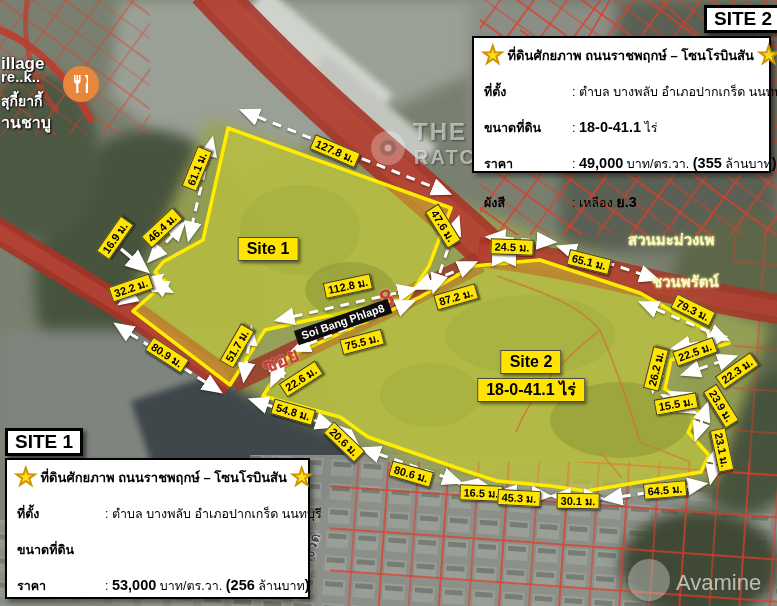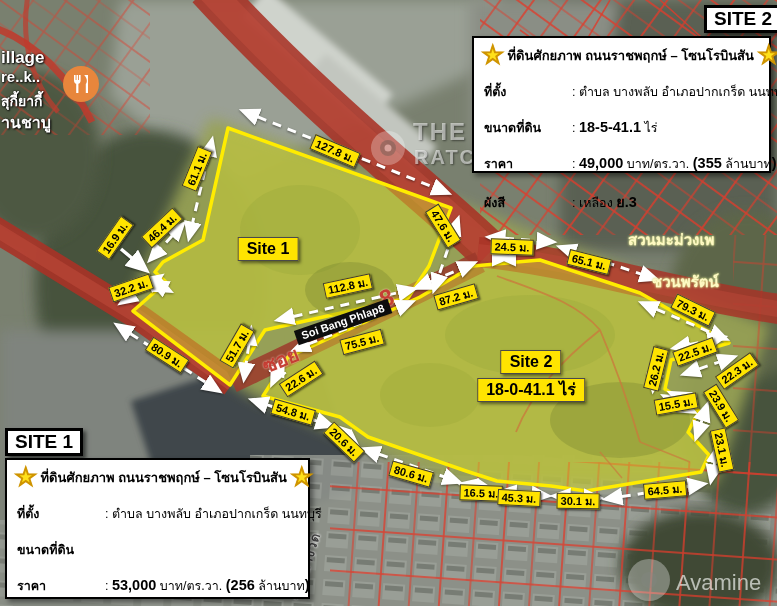--- a/index.html
+++ b/index.html
@@ -191,21 +191,21 @@
       <circle r="8" fill="rgba(170,172,168,0.9)"></circle>
     </g>
   </svg>
 
   <div id="overlay">
 
     <div class="wm" style="left:413px;top:118px;font-size:24px;">THE</div>
     <div class="wm" style="left:414px;top:146px;font-size:20px;">RATC</div>
     <div class="wm2" style="left:676px;top:570px;">Avamine</div>
 
-    <div class="mwhite" style="left:1px;top:48px;font-size:17px;">illage</div>
+    <div class="mwhite" style="left:1px;top:54px;font-size:17px;">illage</div>
     <div class="mwhite" style="left:1px;top:68px;font-size:15px;">re..k..</div>
     <div class="mwhite" style="left:1px;top:90px;font-size:14px;">สุกี้ยากี้</div>
     <div class="mwhite" style="left:1px;top:110px;font-size:16px;">านชาบู</div>
     <div class="mgarden" style="left:628px;top:228px;">สวนมะม่วงเพ</div>
     <div class="mgarden" style="left:652px;top:250px;margin-top:20px;">ชวนพรัตน์</div>
     <div class="mroadtxt" style="left:262px;top:344px;font-size:20px;transform:rotate(-22deg);">ซอย</div>
     <div class="mroadtxt" style="left:380px;top:284px;font-size:24px;transform:rotate(-22deg);">8</div>
     <div class="mroadname" style="left:306px;top:566px;transform:translate(-50%,-50%) rotate(-73deg);">ซอยบางวัด</div>
 
     <div class="soisign" style="left:343px;top:322px;">Soi Bang Phlap8</div>
@@ -258,21 +258,21 @@
         <span>ที่ดินศักยภาพ ถนนราชพฤกษ์ – โซนโรบินสัน</span>
         <span class="star">★</span>
       </div>
       <div class="ib-rows" id="info2-rows">
           <div class="irow">
             <span class="ilabel">ที่ตั้ง</span>
             <span class="ivalue"><span>: ตำบล บางพลับ อำเภอปากเกร็ด นนทบุรี</span></span>
           </div>
           <div class="irow">
             <span class="ilabel">ขนาดที่ดิน</span>
-            <span class="ivalue"><span>: </span><span class="b">18-5-41.1</span><span> ไร่</span></span>
+            <span class="ivalue"><span>: </span><span class="b">18-0-41.1</span><span> ไร่</span></span>
           </div>
           <div class="irow">
             <span class="ilabel">ราคา</span>
             <span class="ivalue"><span>: </span><span class="b">49,000</span><span> บาท/ตร.วา. </span><span class="b">(355</span><span> ล้านบาท</span><span class="b">)</span></span>
           </div>
           <div class="irow">
             <span class="ilabel">ผังสี</span>
             <span class="ivalue"><span>: เหลือง </span><span class="b">ย.3</span></span>
           </div>
         </div>

